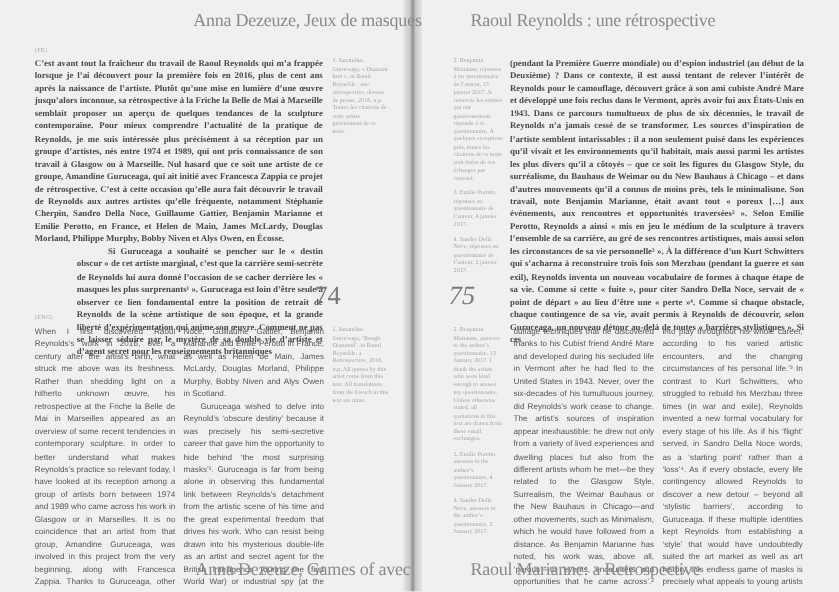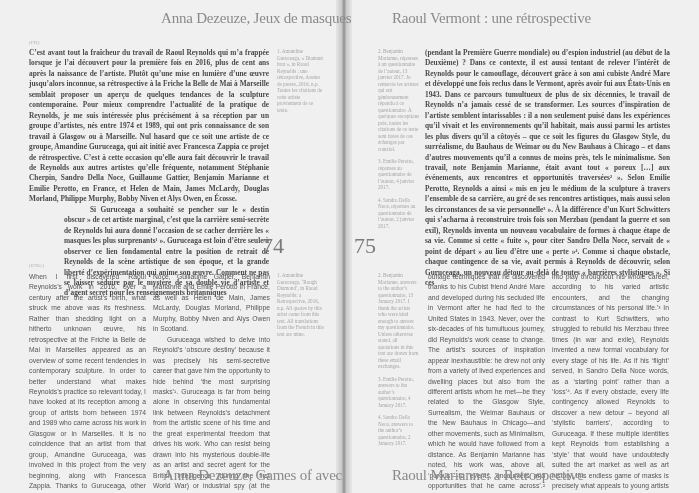--- a/index.html
+++ b/index.html
@@ -49,31 +49,31 @@
   <p>When I first discovered Raoul Reynolds’s work in 2016, over a century after the artist’s birth, what struck me above was its freshness. Rather than shedding light on a hitherto unknown œuvre, his retrospective at the Friche la Belle de Mai in Marseilles appeared as an overview of some recent tendencies in contemporary sculpture. In order to better understand what makes Reynolds’s practice so relevant today, I have looked at its reception among a group of artists born between 1974 and 1989 who came across his work in Glasgow or in Marseilles. It is no coincidence that an artist from that group, Amandine Guruceaga, was involved in this project from the very beginning, along with Francesca Zappia. Thanks to Guruceaga, other artists among her acquaintance got to know Reynolds’s work. These include Stéphanie Cherpin, Sandro Della</p>
 </div>
 <div class="en-body col-en-l2">
   <p>Noce, Guillaume Gattier, Benjamin Marianne and Emile Perotto in France, as well as Helen de Main, James McLardy, Douglas Morland, Philippe Murphy, Bobby Niven and Alys Owen in Scotland.</p>
   <p class="indent">Guruceaga wished to delve into Reynold’s ‘obscure destiny’ because it was precisely his semi-secretive career that gave him the opportunity to hide behind ‘the most surprising masks’¹. Guruceaga is far from being alone in observing this fundamental link between Reynolds’s detachment from the artistic scene of his time and the great experimental freedom that drives his work. Who can resist being drawn into his mysterious double-life as an artist and secret agent for the British intelligence (during the first World War) or industrial spy (at the beginning of the second)? In this context, it is also tempting to note Reynolds’s interest in the cam-</p>
 </div>
 <div class="note" style="left:277px; top:272px; width:47px;">1. Amandine Guruceaga, ‘Rough Diamond’, in Raoul Reynolds: a Retrospective, 2016, n.p. All quotes by this artist come from this text. All translations from the French in this text are mine.</div>
 
 <div class="running-head" style="left:163px; top:467px;">Anna Dezeuze, Games of avec</div>
 
-<div class="running-head" style="left:392px; top:10px;">Raoul Vermont : une rétrospective</div>
+<div class="running-head" style="left:392px; top:10px;">Raoul Reynolds : une rétrospective</div>
 <div class="note" style="left:378px; top:48px; width:42px;">
   <p>2. Benjamin Marianne, réponses à un questionnaire de l’auteur, 13 janvier 2017. Je remercie les artistes qui ont généreusement répondu à ce questionnaire. À quelques exceptions près, toutes les citations de ce texte sont tirées de ces échanges par courriel.</p>
   <p>3. Emilie Perotto, réponses au questionnaire de l’auteur, 4 janvier 2017.</p>
   <p>4. Sandro Della Noce, réponses au questionnaire de l’auteur, 2 janvier 2017.</p>
 </div>
 <div class="fr-body col-fr-r">
   <p>(pendant la Première Guerre mondiale) ou d’espion industriel (au début de la Deuxième) ? Dans ce contexte, il est aussi tentant de relever l’intérêt de Reynolds pour le camouflage, découvert grâce à son ami cubiste André Mare et développé une fois reclus dans le Vermont, après avoir fui aux États-Unis en 1943. Dans ce parcours tumultueux de plus de six décennies, le travail de Reynolds n’a jamais cessé de se transformer. Les sources d’inspiration de l’artiste semblent intarissables : il a non seulement puisé dans les expériences qu’il vivait et les environnements qu’il habitait, mais aussi parmi les artistes les plus divers qu’il a côtoyés – que ce soit les figures du Glasgow Style, du surréalisme, du Bauhaus de Weimar ou du New Bauhaus à Chicago – et dans d’autres mouvements qu’il a connus de moins près, tels le minimalisme. Son travail, note Benjamin Marianne, était avant tout « poreux […] aux événements, aux rencontres et opportunités traversées² ». Selon Emilie Perotto, Reynolds a ainsi « mis en jeu le médium de la sculpture à travers l’ensemble de sa carrière, au gré de ses rencontres artistiques, mais aussi selon les circonstances de sa vie personnelle³ ». À la différence d’un Kurt Schwitters qui s’acharna à reconstruire trois fois son Merzbau (pendant la guerre et son exil), Reynolds inventa un nouveau vocabulaire de formes à chaque étape de sa vie. Comme si cette « fuite », pour citer Sandro Della Noce, servait de « point de départ » au lieu d’être une « perte »⁴. Comme si chaque obstacle, chaque contingence de sa vie, avait permis à Reynolds de découvrir, selon Guruceaga, un nouveau détour au-delà de toutes « barrières stylistiques ». Si ces</p>
 </div>
 
-<div class="folio" style="left:354px; top:233px;">75</div>
+<div class="folio" style="left:374px; top:233px;font-style:italic;">75</div>
 
 <div class="note" style="left:378px; top:272px; width:42px;">
   <p>2. Benjamin Marianne, answers to the author’s questionnaire, 13 January 2017. I thank the artists who were kind enough to answer my questionnaire. Unless otherwise stated, all quotations in this text are drawn from these email exchanges.</p>
   <p>3. Emilie Perotto, answers to the author’s questionnaire, 4 January 2017.</p>
   <p>4. Sandro Della Noce, answers to the author’s questionnaire, 2 January 2017.</p>
 </div>
 <div class="en-body col-en-r1">
   <p>ouflage techniques that he discovered thanks to his Cubist friend André Mare and developed during his secluded life in Vermont after he had fled to the United States in 1943. Never, over the six-decades of his tumultuous journey, did Reynolds’s work cease to change. The artist’s sources of inspiration appear inexhaustible: he drew not only from a variety of lived experiences and dwelling places but also from the different artists whom he met—be they related to the Glasgow Style, Surrealism, the Weimar Bauhaus or the New Bauhaus in Chicago—and other movements, such as Minimalism, which he would have followed from a distance. As Benjamin Marianne has noted, his work was, above all, ‘porous’—to ‘events, encounters and opportunities that he came across’.² According to Emilie Perotto, Reynolds ‘brought sculpture</p>
 </div>
 <div class="en-body col-en-r2">

